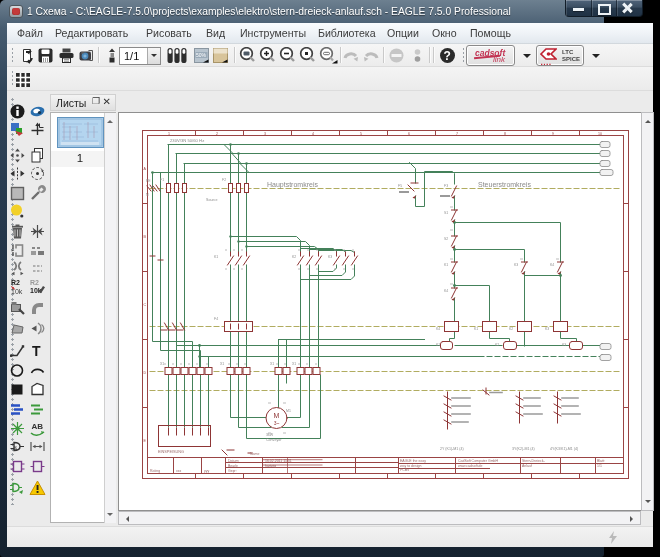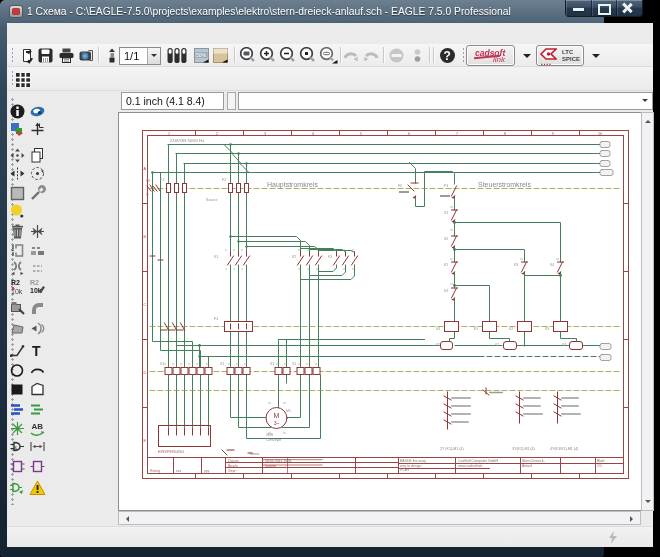--- a/index.html
+++ b/index.html
@@ -41,20 +41,31 @@
 </style></head><body>
 <div id="win">
   <div id="ticon"></div>
   <div id="ttext">1 Схема - C:\EAGLE-7.5.0\projects\examples\elektro\stern-dreieck-anlauf.sch - EAGLE 7.5.0 Professional</div>
   <div id="wbtns">
       <div class="wb min"></div>
       <div class="wb max"></div>
       <div class="wb cls"></div>
     </div>
  <div id="client">
+  <div id="menubar">
+   <span style="left:10px">Файл</span>
+        <span style="left:48px">Редактировать</span>
+        <span style="left:139px">Рисовать</span>
+        <span style="left:199px">Вид</span>
+        <span style="left:233px">Инструменты</span>
+        <span style="left:311px">Библиотека</span>
+        <span style="left:380px">Опции</span>
+        <span style="left:425px">Окно</span>
+        <span style="left:463px">Помощь</span>
+  </div>
   <div id="toolbar1">
         <div class="handle" style="left:4px"></div>
    <svg class="ticon" style="left:13px" viewBox="0 0 17 17">
           <path d="M3.5,2.5h7v12h-7z" fill="#fff" stroke="#333"></path>
           <path d="M6,5h6l-2.5-2.5v5z" fill="#222"></path>
           <path d="M6,5h5" stroke="#222" stroke-width="2"></path>
           <path d="M12,11a4 4 0 0 1-4,3.5l1.5-1.5m-1.5,1.5l2,1.5" fill="none" stroke="#222" stroke-width="1.6"></path>
         </svg>
    <svg class="ticon" style="left:30px" viewBox="0 0 17 17">
           <rect x="1.5" y="1.5" width="14" height="14" rx="2" fill="#2b2b2b"></rect>
@@ -344,25 +355,39 @@
           <path d="M4,4.5c4,0,6,1.5,6,4s-2,4-6,4z" fill="none" stroke="#3c9a3c" stroke-width="1.4"></path>
           <path d="M1,6.5h3M1,10.5h3M10,8.5h3" stroke="#3c9a3c" stroke-width="1.2"></path>
           <path d="M10,13l4-2l-1,4z" fill="#3c9a3c"></path>
         </svg>
    <svg class="lic" style="left:22px;top:388px" viewBox="0 0 17 17">
           <path d="M8.5,2l7.5,13.5h-15z" fill="#f6c800" stroke="#c89000"></path>
           <rect x="7.6" y="6" width="1.9" height="5" fill="#222"></rect>
           <rect x="7.6" y="12" width="1.9" height="1.9" fill="#222"></rect>
         </svg>
   </div>
-  <div id="coordrow">
-    <div id="coordbox">0.1 inch (4.1 8.4)</div>
-    <div id="cmdbtn"></div>
-    <div id="cmdbox"></div>
-    <div id="cmdarr"></div>
+  <div id="sheetpanel">
+    <div id="sheettitle">
+          <span style="position:absolute;left:5px;top:2px">Листы</span>
+      <span style="position:absolute;right:15px;top:1px;font-size:9px;color:#333">❐</span>
+      <span style="position:absolute;right:4px;top:1px;font-size:10px;color:#333">✕</span>
+        </div>
+    <div id="sheetlist">
+      <div id="thumb"><svg width="45" height="29" viewBox="0 0 45 29">
+              <rect x="1" y="1" width="43" height="27" fill="none" stroke="#8fb6d8" stroke-width="1"></rect>
+              <path d="M4,6h20M4,9h14M26,6h14M4,14h10M16,14h8M28,14h12M4,19h8M14,19h12M4,23h36" stroke="#93b7d6" stroke-width="0.6"></path>
+              <path d="M6,4v18M12,8v14M19,8v14M30,4v16M36,8v12" stroke="#a58ba0" stroke-width="0.5"></path>
+              <rect x="3" y="24" width="38" height="3" fill="#cfe2f2"></rect>
+            </svg></div>
+      <div id="thumbnum">1</div>
+      <div id="psb">
+            <span class="arr" style="left:2px;top:4px;border-bottom-color:#666"></span>
+            <span class="arr" style="left:2px;bottom:4px;border-top-color:#666"></span>
+          </div>
+    </div>
   </div>
   <div id="canvas">
   <svg width="521" height="397" viewBox="119 113 521 397" style="position:absolute;left:0;top:0">
   <g fill="none" stroke-linecap="square">
 
     <g stroke="#b1ac60" stroke-width="1" stroke-dasharray="5 3">
       <path d="M150,188.5H622M150,326.5H622M150,371.5H622M150,390.5H622"></path>
     </g>
 
     <g stroke="#9a4444" stroke-width="1">

